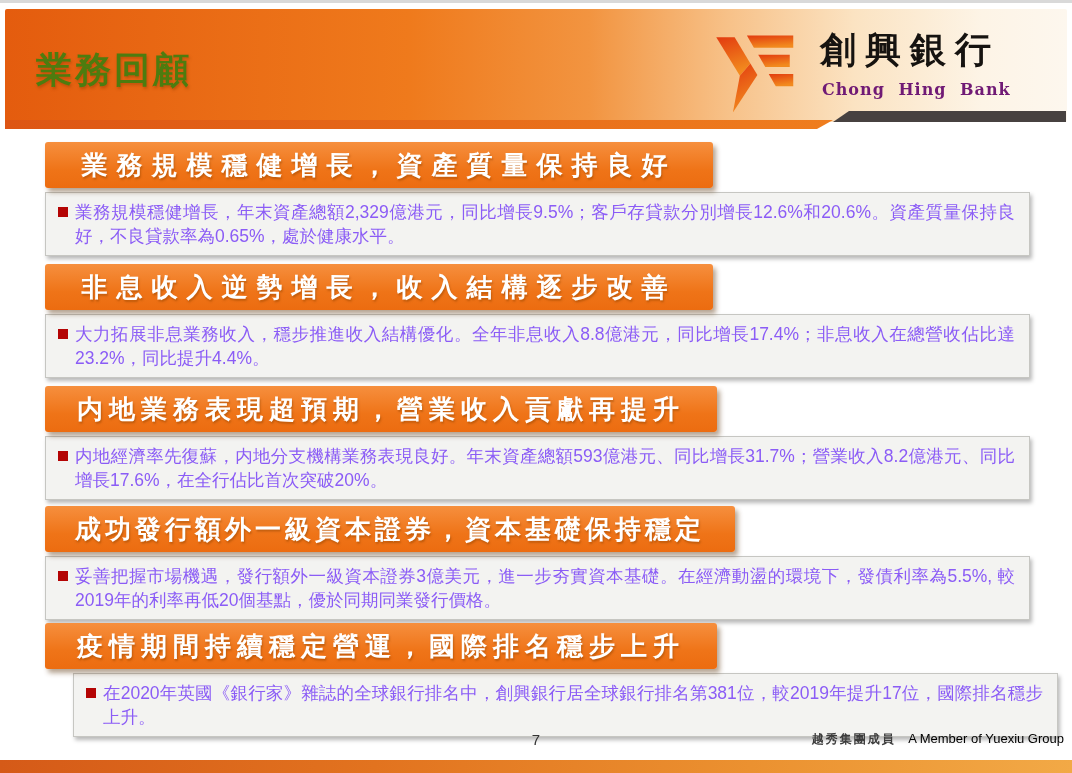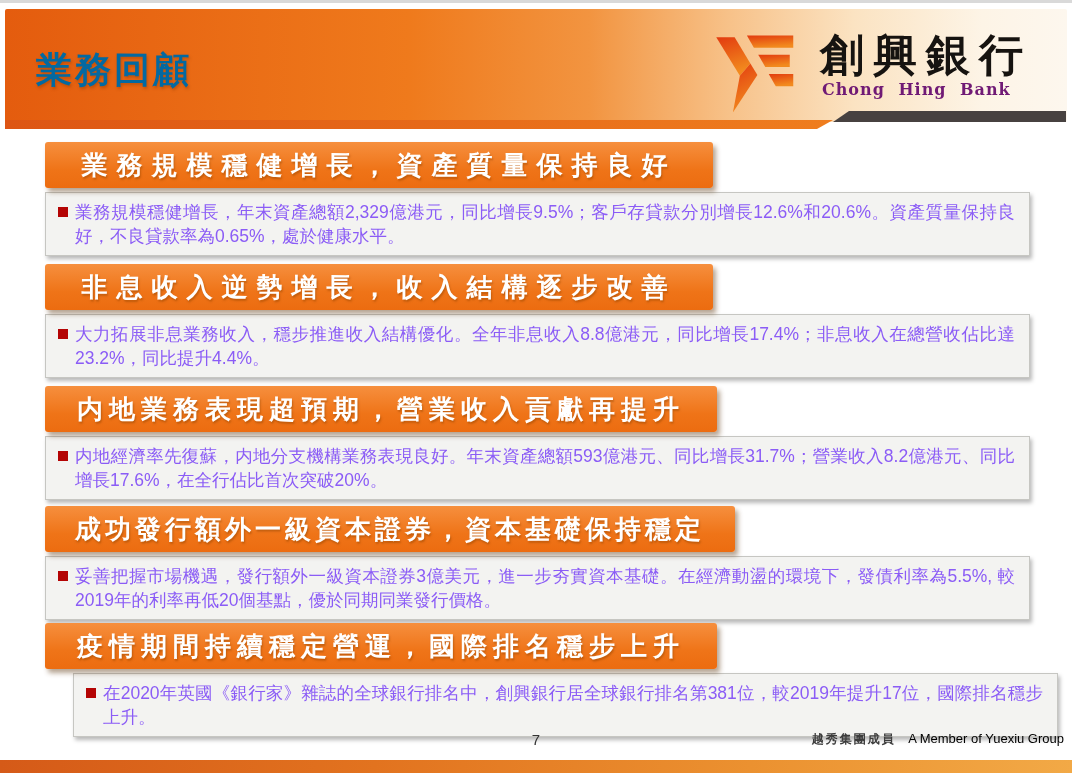--- a/index.html
+++ b/index.html
@@ -14,38 +14,38 @@
 
   
   .header-band {
     position:absolute; left:5px; top:9px; width:1062px; height:113px;
     background:linear-gradient(90deg,#e45c0e 0%, #ef7a1c 38%, #f29440 55%,
                #f7c188 68%, #fbe3c2 80%, #fdf4e6 92%, #fdf7ee 100%);
     border-radius:2px;
   }
   .slide-title {
     position:absolute; left:36px; top:46px;
-    font-size:36px; font-weight:bold; color:#0369a1; letter-spacing:3px;
+    font-size:36px; font-weight:bold; color:#4d7c0f; letter-spacing:3px;
     text-shadow:1px 2px 3px rgba(140,60,0,.45);
   }
   .orange-rule {
     position:absolute; left:5px; top:120px; width:828px; height:9px;
     background:linear-gradient(90deg,#dd5514,#ef7d1e);
     clip-path:polygon(0 0,100% 0,calc(100% - 16px) 100%,0 100%);
   }
   .dark-rule {
     position:absolute; left:833px; top:111px; width:233px; height:11px;
     background:#474140;
     clip-path:polygon(16px 0,100% 0,100% 100%,0 100%);
   }
   .logo-group { position:absolute; left:712px; top:24px; width:320px; height:92px; }
   .logo-mark { position:absolute; left:0; top:8px; width:96px; height:84px; }
   .logo-text-cn {
     position:absolute; left:108px; top:2px; width:230px;
-    font-family:"DejaVu Serif", serif; font-weight:bold; font-size:44px;
+    font-family:"DejaVu Serif", serif; font-weight:bold; font-size:36px;
     color:#161310; letter-spacing:9px; white-space:nowrap;
   }
   .logo-text-en {
     position:absolute; left:110px; top:56px; width:230px;
     font-family:"DejaVu Serif", serif; font-weight:bold; font-size:16px;
     color:#701a75; letter-spacing:1px; word-spacing:7px; white-space:nowrap;
   }
 
   
   .section { position:absolute; left:45px; width:985px; }

